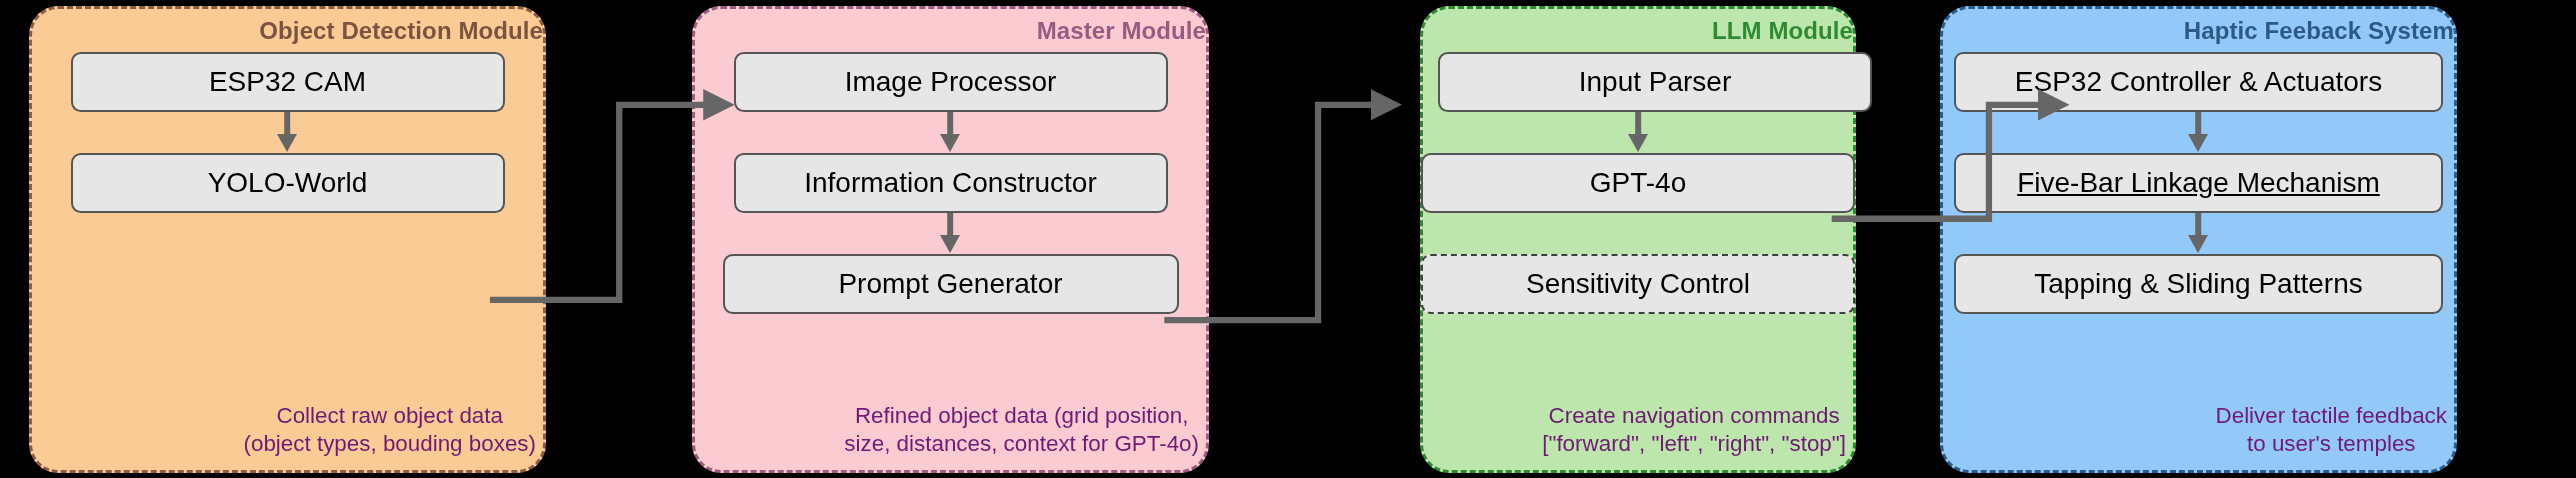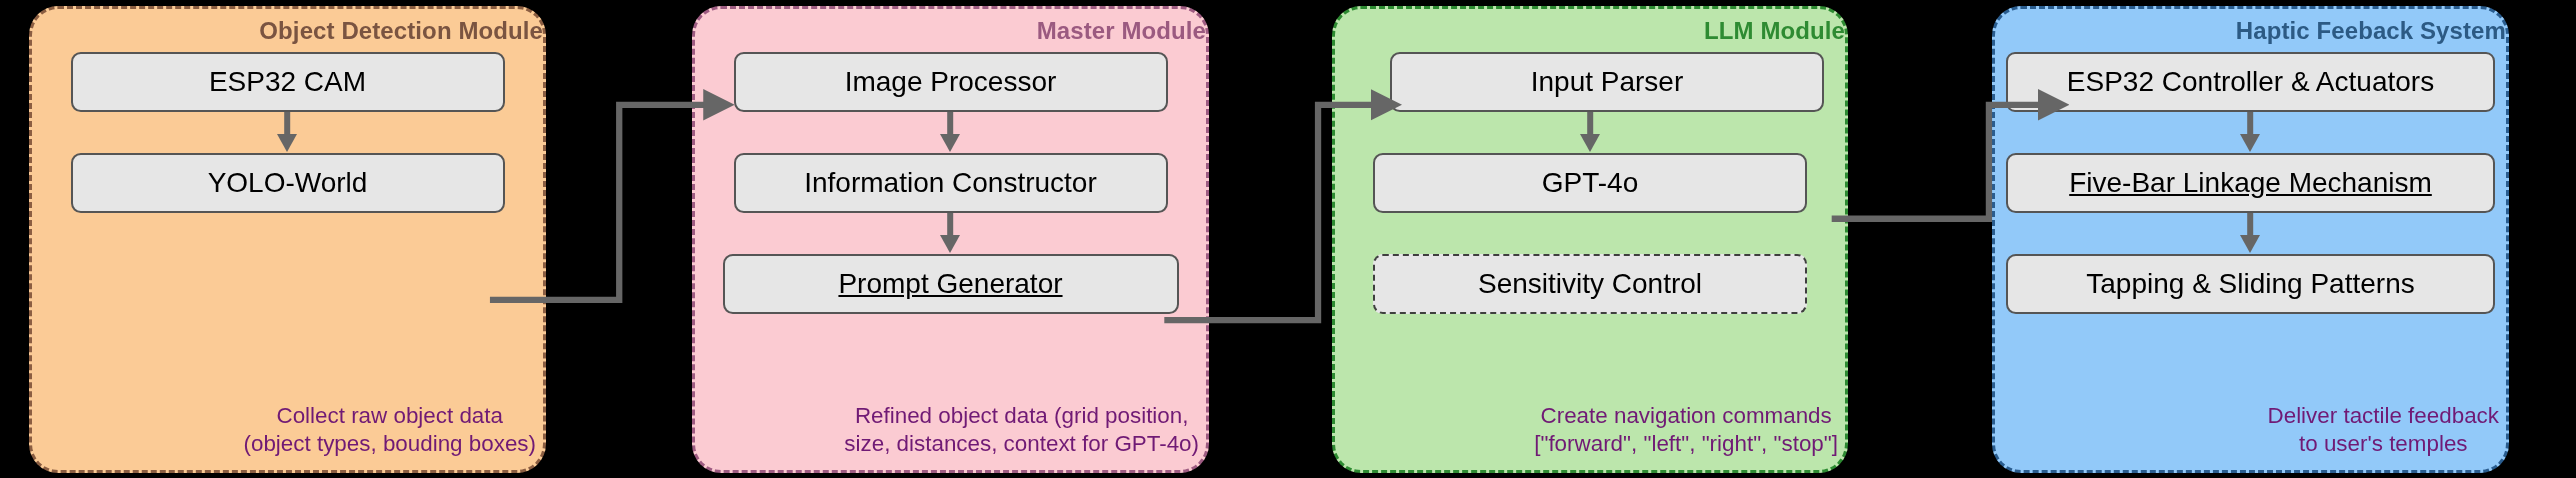--- a/index.html
+++ b/index.html
@@ -157,29 +157,29 @@
           <span class="shaft"></span>
           <span class="head"></span>
         </div>
       <div class="node" style="width: 434px;">
         <span class="node-label">Information Constructor</span>
       </div>
       <div class="vconn">
           <span class="shaft"></span>
           <span class="head"></span>
         </div>
-      <div class="node" style="width: 456px; text-decoration: underline;">
+      <div class="node" style="width: 456px;">
         <span class="node-label">Prompt Generator</span>
       </div>
     </div>
     <div class="caption">Refined object data (grid position,
 size, distances, context for GPT-4o)</div>
   </div>
 
-  <div class="module" id="m2" style="left: 1332px; width: 516px; background: rgb(188, 230, 172); border-color: rgb(46, 139, 50);">
+  <div class="module" id="m2" style="left: 1420px; width: 436px; background: rgb(188, 230, 172); border-color: rgb(46, 139, 50);">
     <div class="module-title" style="color: rgb(46, 139, 50);">LLM Module</div>
     <div class="nodes">
       <div class="node" style="width: 434px; margin-left: 34px;">
         <span class="node-label">Input Parser</span>
       </div>
       <div class="vconn">
           <span class="shaft"></span>
           <span class="head"></span>
         </div>
       <div class="node" style="width: 434px;">
@@ -187,21 +187,21 @@
       </div>
       <div class="vconn gap"></div>
       <div class="node dashed" style="width: 434px;">
         <span class="node-label">Sensitivity Control</span>
       </div>
     </div>
     <div class="caption">Create navigation commands
 ["forward", "left", "right", "stop"]</div>
   </div>
 
-  <div class="module" id="m3" style="left: 1992px; width: 517px; background: rgb(146, 201, 249); border-color: rgb(42, 93, 143);">
+  <div class="module" id="m3" style="left: 1940px; width: 517px; background: rgb(146, 201, 249); border-color: rgb(42, 93, 143);">
     <div class="module-title" style="color: rgb(44, 90, 132);">Haptic Feeback System</div>
     <div class="nodes">
       <div class="node" style="width: 489px; border-radius: 9px;">
         <span class="node-label">ESP32 Controller &amp; Actuators</span>
       </div>
       <div class="vconn">
           <span class="shaft"></span>
           <span class="head"></span>
         </div>
       <div class="node" style="width: 489px; text-decoration: underline;">

